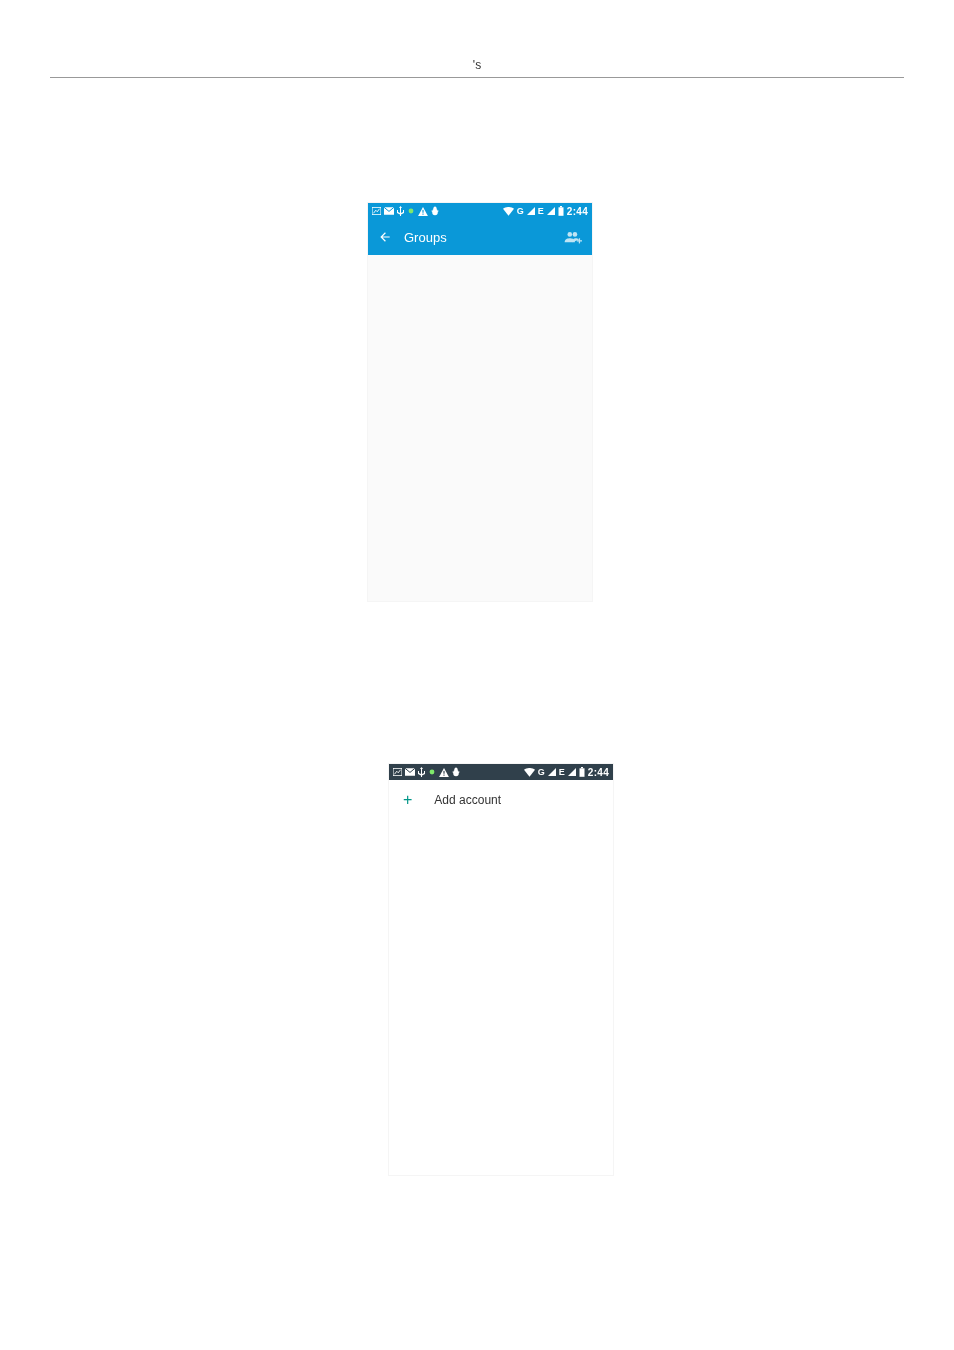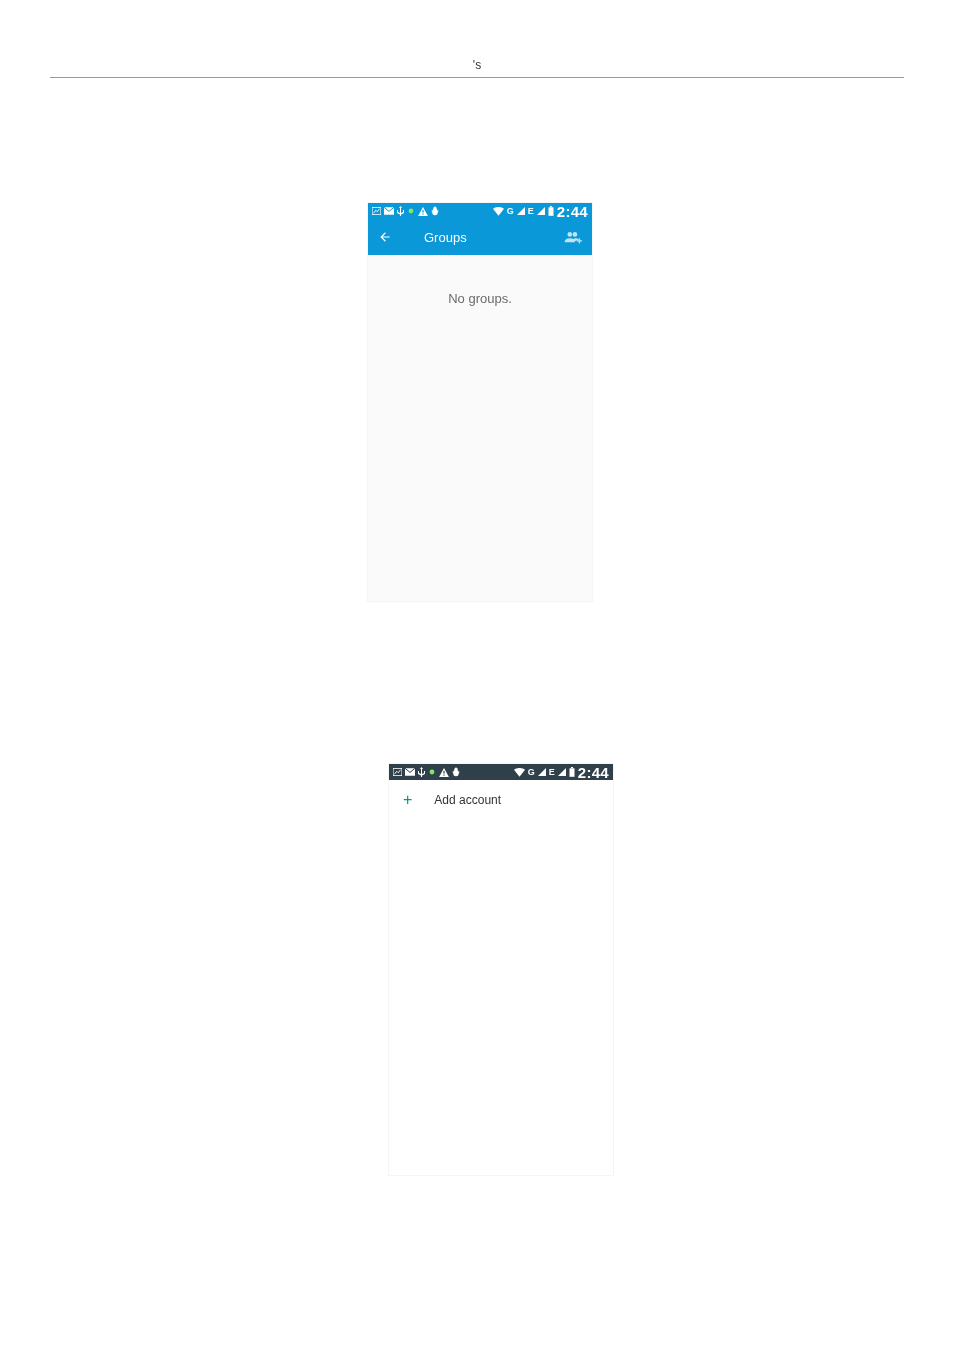--- a/index.html
+++ b/index.html
@@ -41,36 +41,36 @@
     align-items: center;
     justify-content: space-between;
     padding: 0 4px;
     font-size: 9px;
     font-weight: bold;
     color: #fff;
   }
   .sb-left, .sb-right { display: flex; align-items: center; gap: 3px; }
   .sb-icon { display:inline-flex; align-items:center; justify-content:center; }
   .sb-icon svg { display:block; }
-  .clock { font-size: 15px; letter-spacing: 0.3px; }
+  .clock { font-size: 10px; letter-spacing: 0.3px; }
 
   
   .appbar {
     height: 36px;
     display: flex;
     align-items: center;
     padding: 0 10px;
     color: #fff;
     font-size: 13px;
   }
   .appbar .title { flex: 1; margin-left: 12px; }
   .appbar .action { margin-left: auto; }
 
   .statusbar.blue { background: #0a98d8; }
-  .appbar.blue { background: #0a98d8; gap: 20px; }
+  .appbar.blue { background: #0a98d8; }
   .statusbar.dark { background: #30404b; }
   .appbar.dark { background: #30404b; }
 
   .content-area {
     background: #fafafa;
   }
   .phone-1 .content-area { height: calc(100% - 52px); }
   .phone-2 .content-area { height: calc(100% - 52px); background:#ffffff; }
 
   .empty-msg {
@@ -185,23 +185,20 @@
         <circle cx="9" cy="6" r="3.6" fill="#bfe4f4"></circle>
         <circle cx="17" cy="6" r="3.6" fill="#bfe4f4"></circle>
         <path d="M1 18 C1 13 6 12 9 12 C12 12 17 13 17 18 Z" fill="#bfe4f4"></path>
         <path d="M13 18 C13 13 16 12 18 12 C20 12 22 12.6 23.5 14" fill="#bfe4f4"></path>
         <line x1="24" y1="12" x2="24" y2="20" stroke="#bfe4f4" stroke-width="2"></line>
         <line x1="20" y1="16" x2="28" y2="16" stroke="#bfe4f4" stroke-width="2"></line>
       </svg>
     </span>
   </div>
 
-  <div class="content-area">
-    <div class="empty-msg">No groups.</div>
-  </div>
 </div>
 
 <div class="phone phone-2">
   <div class="statusbar dark">
     <div class="sb-left">
       <span class="sb-icon">
         <svg width="9" height="8" viewBox="0 0 12 10">
             <rect x="0" y="0" width="12" height="10" fill="none" stroke="#fff" stroke-width="1.4"></rect>
             <polyline points="2,8 5,4 7,6 10,2" fill="none" stroke="#fff" stroke-width="1.2"></polyline>
           </svg>

